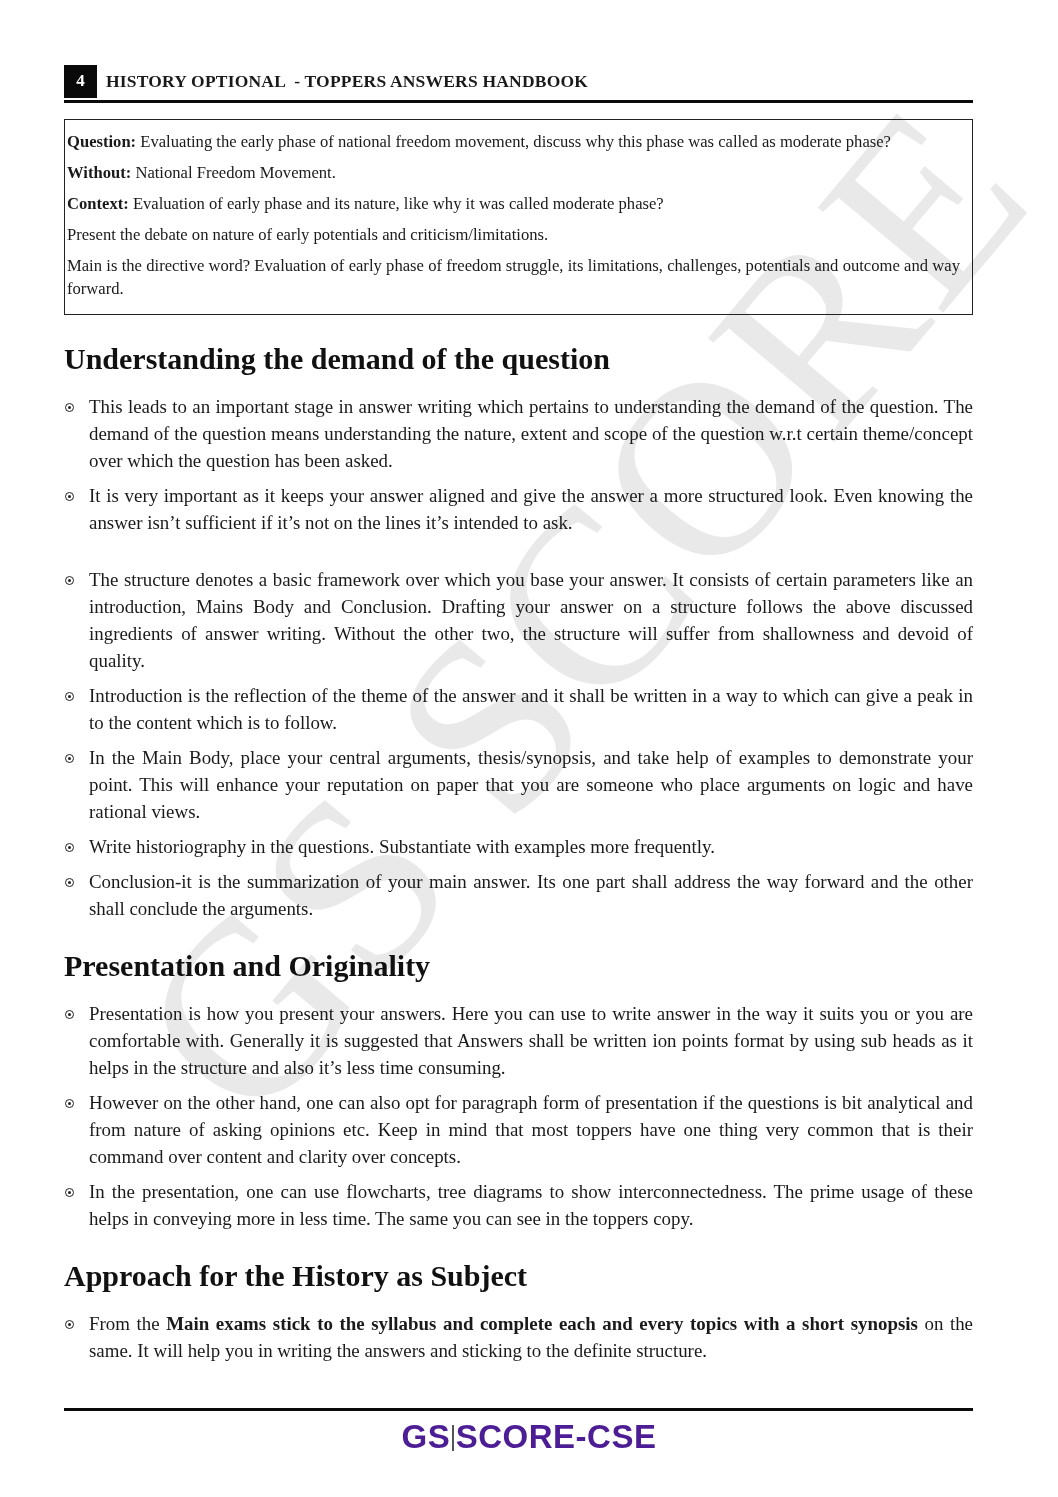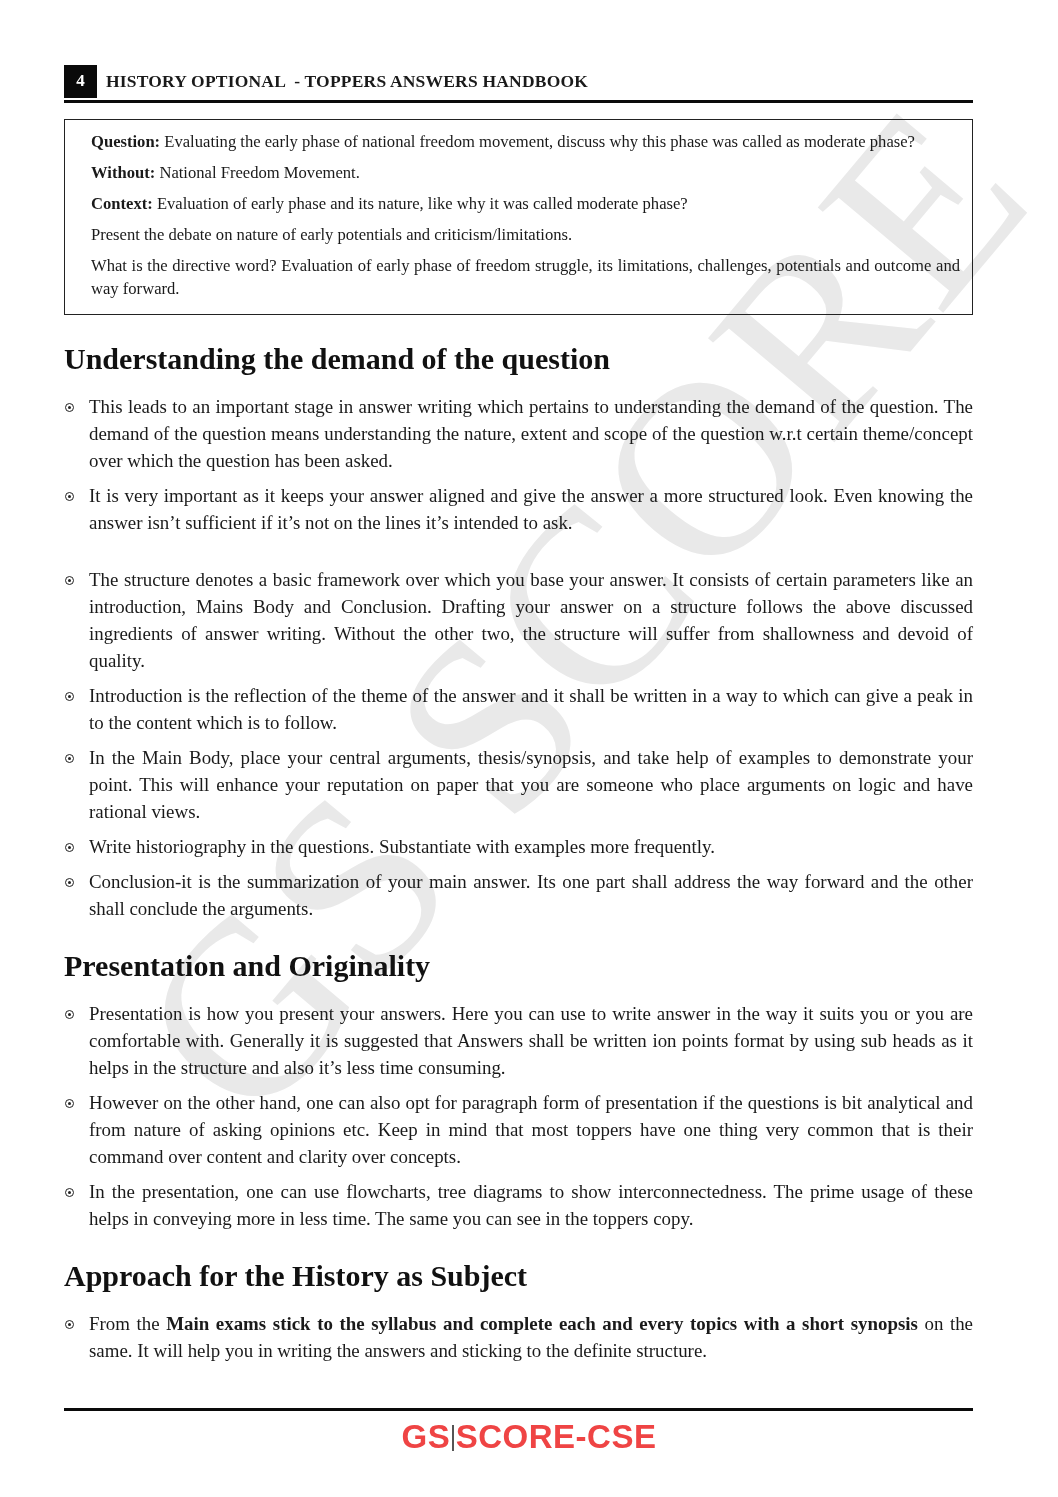--- a/index.html
+++ b/index.html
@@ -16,21 +16,21 @@
     }
     .page { position: absolute; left: 64px; top: 64px; width: 909px; z-index: 1; }
     .header { display: flex; align-items: center; height: 34px; }
     .page-num {
       width: 33px; height: 33px; background: #0a0a0a; color: #ffffff;
       font-weight: bold; font-size: 17px; display: flex; align-items: center; justify-content: center;
     }
     .header-title { margin-left: 9px; font-weight: bold; font-size: 17.5px; letter-spacing: 0.2px; white-space: pre; }
     .header-rule { height: 3px; background: #0a0a0a; margin-top: 2px; }
     .qbox {
-      margin-top: 16px; border: 1.5px solid #222; padding: 10px 12px 6px 26px;
+      margin-top: 16px; border: 1.5px solid #222; padding: 10px 12px 6px 2px;
       font-size: 16.6px; line-height: 23px;
     }
     .qbox p { margin: 0 0 8px 0; text-align: justify; }
     .qbox b { font-weight: bold; }
     h2.sec {
       font-size: 30px; font-weight: bold; margin: 0; line-height: 28px; color: #111;
     }
     .section { margin-top: 30px; }
     .section.first { margin-top: 30px; }
     ul.bullets { list-style: none; margin: 20px 0 0 0; padding: 0; }
@@ -43,42 +43,42 @@
       border: 1.6px solid #222; border-radius: 50%;
     }
     .bullet-icon::after {
       content: ""; position: absolute; left: 2px; top: 2px; width: 3px; height: 3px;
       background: #222; border-radius: 50%;
     }
     .footer-rule { position: absolute; left: 64px; top: 1408px; width: 909px; height: 3px; background: #0a0a0a; z-index: 1; }
     .footer-brand {
       position: absolute; top: 1418px; left: 0; width: 1058px; text-align: center;
       font-family: "Liberation Sans", "DejaVu Sans", sans-serif; font-weight: bold;
-      font-size: 33px; letter-spacing: 0.5px; color: #ef4444; z-index: 1;
+      font-size: 33px; letter-spacing: 0.5px; color: #4c1d95; z-index: 1;
     }
     .brand-sep { display: inline-block; width: 1.5px; height: 26px; background: #555; vertical-align: -3px; margin: 0 2px; }
   </style>
 </head>
 <body>
 
 <div class="watermark">GS SCORE</div>
 
 <div class="page">
   <div class="header">
     <div class="page-num">4</div>
     <div class="header-title">HISTORY OPTIONAL  - TOPPERS ANSWERS HANDBOOK</div>
   </div>
   <div class="header-rule"></div>
 
   <div class="qbox">
     <p><b>Question:</b><span> Evaluating the early phase of national freedom movement, discuss why this phase was called as moderate phase?</span></p>
     <p><b>Without:</b><span> National Freedom Movement.</span></p>
     <p><b>Context:</b><span> Evaluation of early phase and its nature, like why it was called moderate phase?</span></p>
     <p>Present the debate on nature of early potentials and criticism/limitations.</p>
-    <p>What is the directive word? Evaluation of early phase of freedom struggle, its limitations, challenges, potentials and outcome and way forward.</p>
+    <p>Main is the directive word? Evaluation of early phase of freedom struggle, its limitations, challenges, potentials and outcome and way forward.</p>
   </div>
 
   <div class="section first">
     <h2 class="sec">Understanding the demand of the question</h2>
     <ul class="bullets">
       <li><span class="bullet-icon"></span><span>This leads to an important stage in answer writing which pertains to understanding the demand of the question. The demand of the question means understanding the nature, extent and scope of the question w.r.t certain theme/concept over which the question has been asked.</span></li>
       <li><span class="bullet-icon"></span><span>It is very important as it keeps your answer aligned and give the answer a more structured look. Even knowing the answer isn’t sufficient if it’s not on the lines it’s intended to ask.</span></li>
     </ul>
   </div>
 

